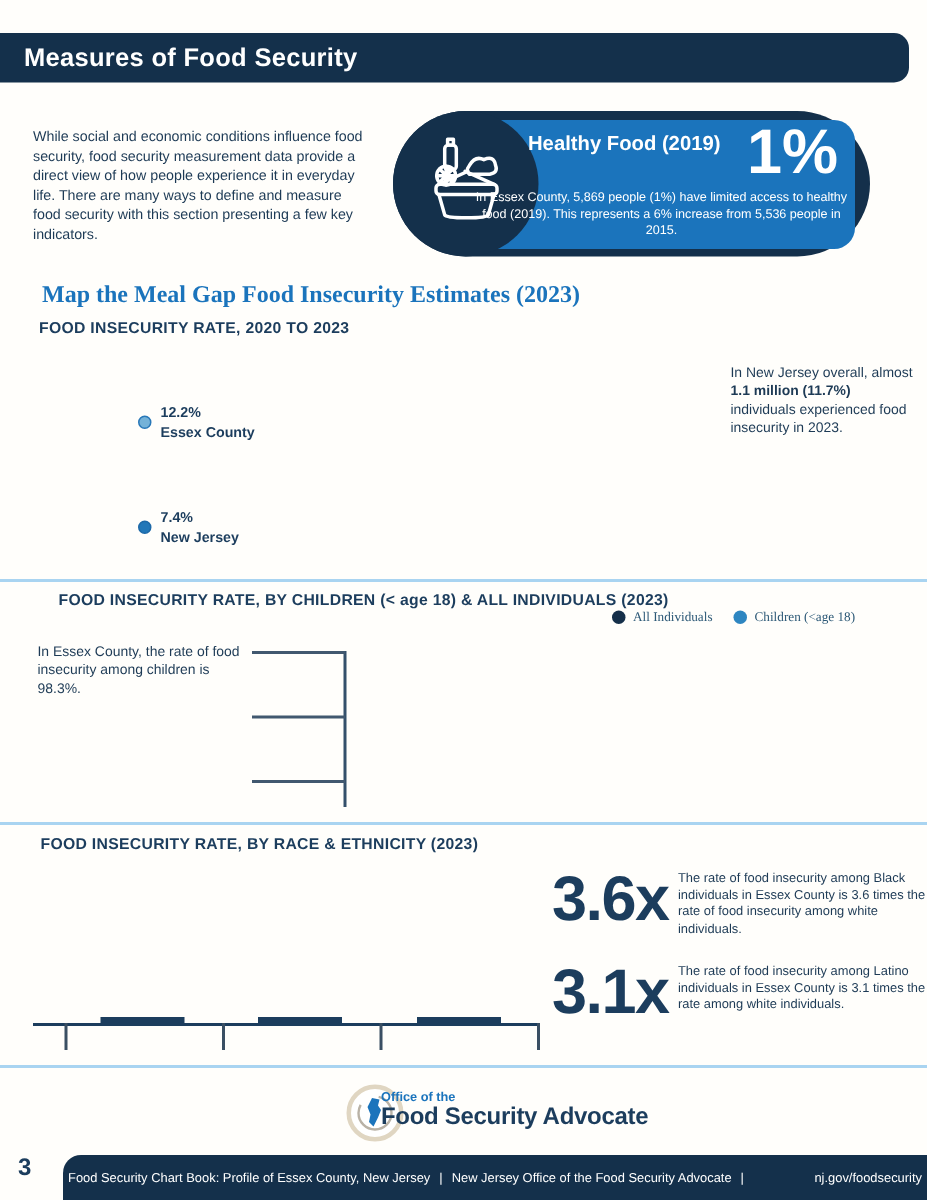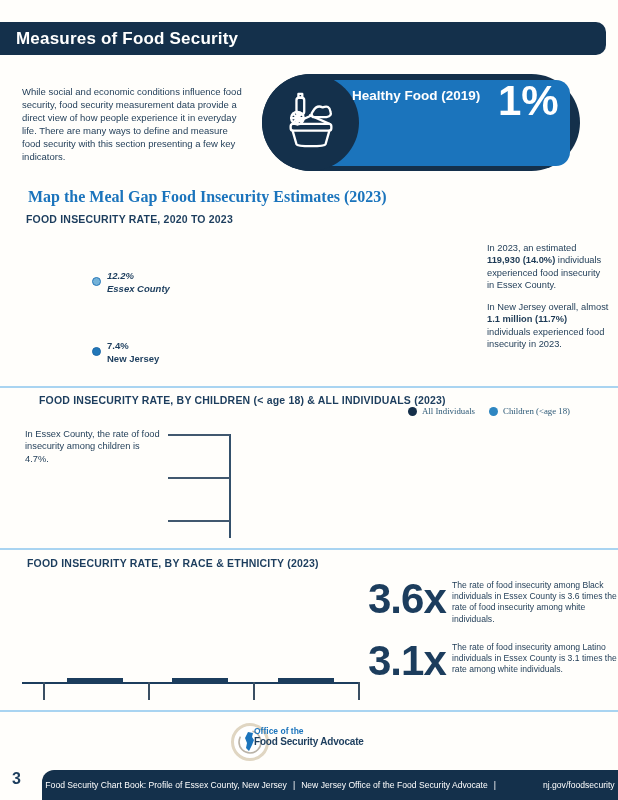--- a/index.html
+++ b/index.html
@@ -26,21 +26,21 @@
   .callout-desc{left:312px;top:126px;width:258px;color:#fff;font-size:8.4px;line-height:1.3;text-align:center;}
 
   
   .mmg-heading{left:28px;top:188px;color:#1b74bc;font-size:16px;font-weight:bold;font-family:Liberation Serif, serif;}
   .sub-heading{color:#1c3d5d;font-size:10.5px;font-weight:bold;letter-spacing:.2px;}
   .mmg-sub{left:26px;top:213px;}
   .dot{width:9px;height:9px;border-radius:50%;box-sizing:border-box;}
   .dot-essex{left:92px;top:277px;background:#74b2d8;border:1.5px solid #2878b8;}
   .dot-nj{left:92px;top:347px;background:#2277b8;border:1.5px solid #1d69a8;}
   .pt-label{font-size:9.5px;font-weight:bold;color:#1c3d5d;line-height:1.35;}
-  .lbl-essex{left:107px;top:270px;font-style:italic;}
+  .lbl-essex{left:107px;top:270px;}
   .lbl-nj{left:107px;top:340px;}
   .mmg-notes{left:487px;top:242px;width:122px;font-size:9.3px;line-height:1.32;color:#1d3a55;}
   .mmg-notes .para{margin:0 0 10px 0;}
 
   
   .divider{left:0;width:618px;height:2px;background:#a9d4f1;}
   .div1{top:386px;} .div2{top:548px;} .div3{top:710px;}
 
   
   .child-heading{left:27px;top:394px;padding-left:12px;}
@@ -69,21 +69,21 @@
   .tick1{left:43px;} .tick2{left:148px;} .tick3{left:253px;} .tick4{left:358px;}
   .bar-stub{height:4px;width:56px;background:#1c3d5d;top:678px;}
   .stub1{left:67px;} .stub2{left:172px;} .stub3{left:278px;}
 
   
   .logo-circle{left:231px;top:723px;width:38px;height:38px;border-radius:50%;
                background:#fff;border:3px solid #e0d6c2;box-sizing:border-box;
                display:flex;align-items:center;justify-content:center;}
   .logo-text{left:254px;top:726px;}
   .logo-line1{color:#1b74bc;font-size:8.5px;font-weight:bold;}
-  .logo-line2{color:#1c3d5d;font-size:10px;font-weight:bold;letter-spacing:-.2px;}
+  .logo-line2{color:#1c3d5d;font-size:16px;font-weight:bold;letter-spacing:-.2px;}
 
   
   .page-num{left:12px;top:770px;font-size:16px;font-weight:bold;color:#1c3d5d;}
   .footer-bar{left:42px;top:770px;width:576px;height:30px;background:#14304b;
               border-top-left-radius:12px;display:flex;align-items:center;justify-content:center;gap:6px;}
   .footer-bar span{color:#ffffff;font-size:8.6px;}
   .footer-link{text-decoration:none;margin-left:41px;}
 </style>
 </head>
 <body>
@@ -109,55 +109,55 @@
         <rect x="11" y="35" width="42" height="7" rx="2.5"></rect>
         <path d="M13 42 L17 56 Q18 58 32 58 Q46 58 47 56 L51 42"></path>
         <path d="M13 35 L33 26 M51 35 L31 26"></path>
       </svg>
     </span>
   </div>
   <div class="abs callout-title">
     <div>Healthy Food (2019)</div>
   </div>
   <div class="abs callout-stat">1%</div>
+  <div class="abs callout-desc">In Essex County, 5,869 people (1%) have limited access to healthy food (2019). This represents a 6% increase from 5,536 people in 2015.</div>
 
   <div class="abs mmg-heading">Map the Meal Gap Food Insecurity Estimates (2023)</div>
   <div class="abs sub-heading mmg-sub">FOOD INSECURITY RATE, 2020 TO 2023</div>
 
   <div class="abs dot dot-essex"></div>
   <div class="abs pt-label lbl-essex">
     <div>12.2%</div>
     <div>Essex County</div>
   </div>
   <div class="abs dot dot-nj"></div>
   <div class="abs pt-label lbl-nj">
     <div>7.4%</div>
     <div>New Jersey</div>
   </div>
 
   <div class="abs mmg-notes">
-    <p class="para"><span>In 2023, an estimated </span><span class="b">119,930 (14.0%)</span><span> individuals experienced food insecurity in Essex County.</span></p>
     <p class="para"><span>In New Jersey overall, almost </span><span class="b">1.1 million (11.7%)</span><span> individuals experienced food insecurity in 2023.</span></p>
   </div>
 
   <div class="abs divider div1"></div>
 
   <div class="abs sub-heading child-heading">FOOD INSECURITY RATE, BY CHILDREN (&lt; age 18) &amp; ALL INDIVIDUALS (2023)</div>
   <div class="abs legend">
     <div class="legend-item">
       <span class="legend-dot legend-dot-0"></span>
       <span class="legend-label">All Individuals</span>
     </div>
     <div class="legend-item">
       <span class="legend-dot legend-dot-1"></span>
       <span class="legend-label">Children (&lt;age 18)</span>
     </div>
   </div>
   <div class="abs child-text">
-    <p class="para">In Essex County, the rate of food insecurity among children is 4.7%.</p>
+    <p class="para">In Essex County, the rate of food insecurity among children is 98.3%.</p>
   </div>
   <div class="abs axis-v"></div>
   <div class="abs axis-h axis-h1"></div>
   <div class="abs axis-h axis-h2"></div>
   <div class="abs axis-h axis-h3"></div>
 
   <div class="abs divider div2"></div>
 
   <div class="abs sub-heading race-heading">FOOD INSECURITY RATE, BY RACE &amp; ETHNICITY (2023)</div>
 

